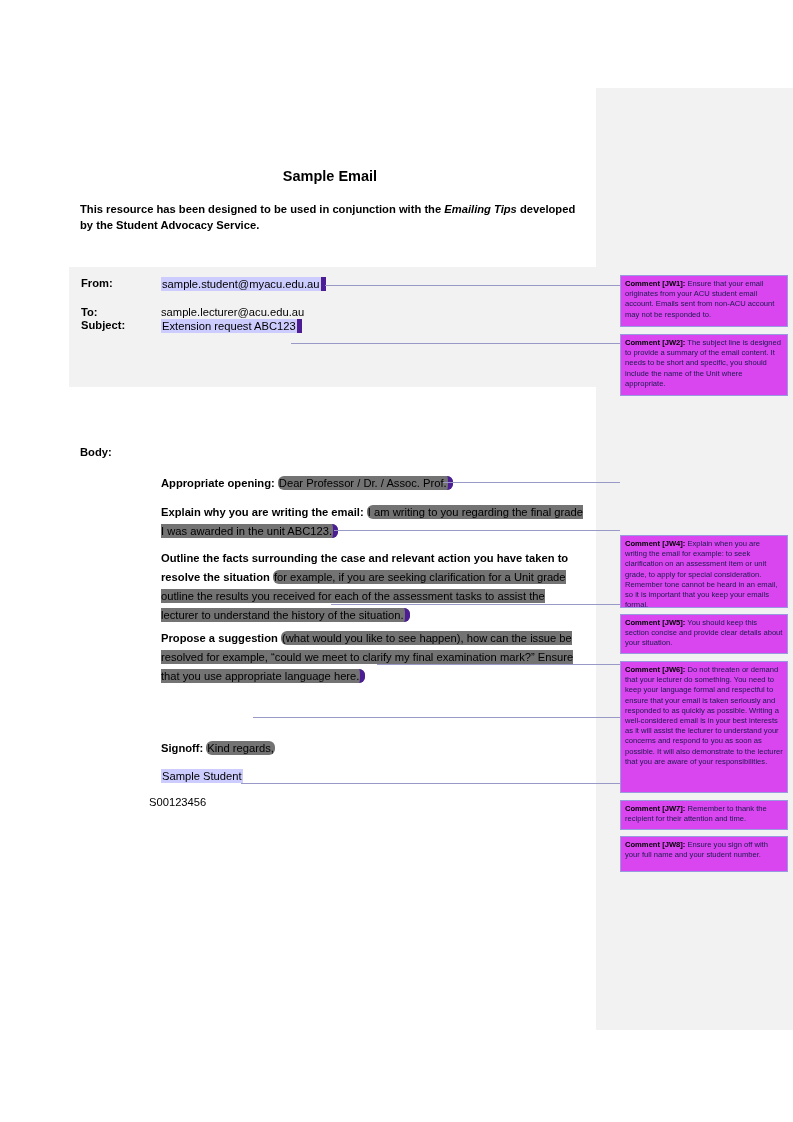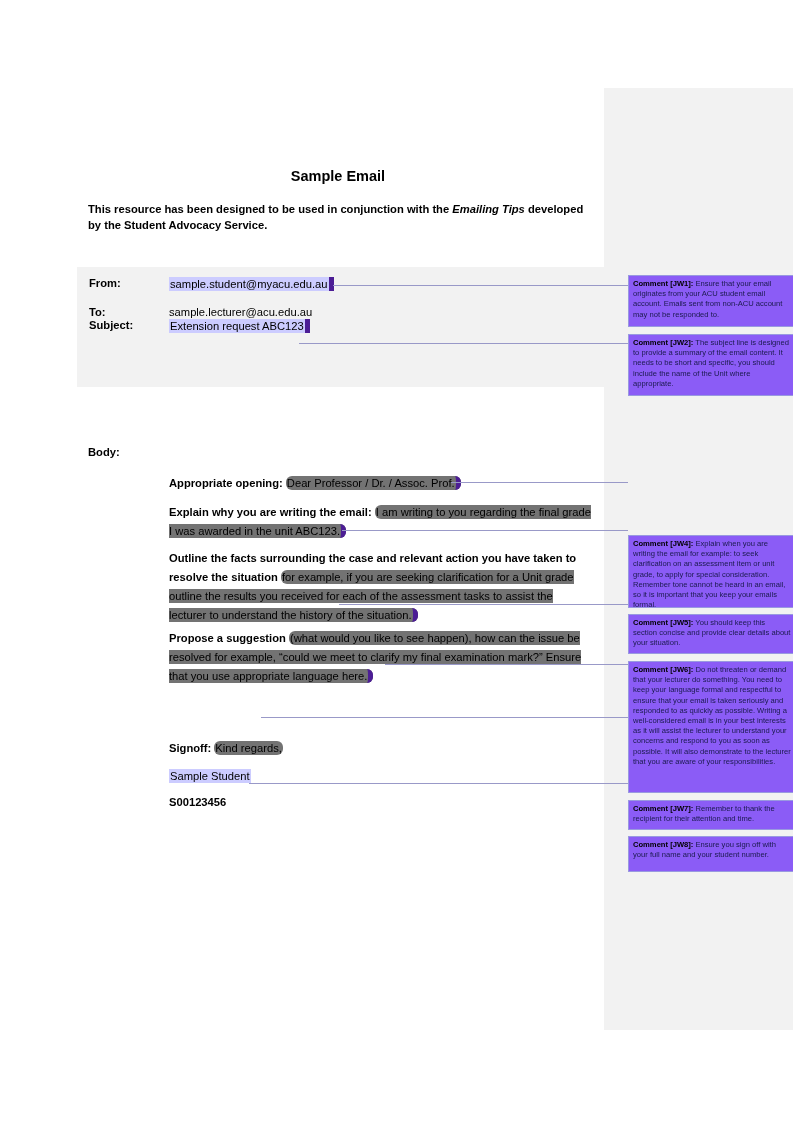--- a/index.html
+++ b/index.html
@@ -13,21 +13,20 @@
     font-family: "Liberation Sans", sans-serif;
     position: relative;
     overflow: hidden;
   }
   .page {
     position: absolute;
     left: 0; top: 0;
     width: 685px;
     height: 1122px;
     background: #ffffff;
-    margin-left: 8px;
   }
   
   .margin-strip {
     position: absolute;
     left: 596px;
     top: 88px;
     width: 197px;
     height: 942px;
     background: #f2f2f2;
   }
@@ -128,32 +127,32 @@
 
   .signoff-name {
     position: absolute;
     left: 161px;
     font-size: 11.2px;
     line-height: 19px;
     color: #000000;
   }
   .student-id {
     position: absolute;
-    left: 161px;
-    font-size: 11.2px;
-    font-weight: bold;
+    left: 149px;
+    font-size: 11.2px;
+    font-weight: normal;
     color: #000000;
   }
 
   
   .comment {
     position: absolute;
     left: 620px;
     width: 168px;
-    background: #8b5cf6;
+    background: #d946ef;
     border: 1px solid #9999e0;
     box-sizing: border-box;
     padding: 3px 4px 4px 4px;
     font-size: 7.6px;
     line-height: 10.2px;
     color: #1a1a4d;
   }
   .comment .ctag {
     font-weight: bold;
     color: #000000;

